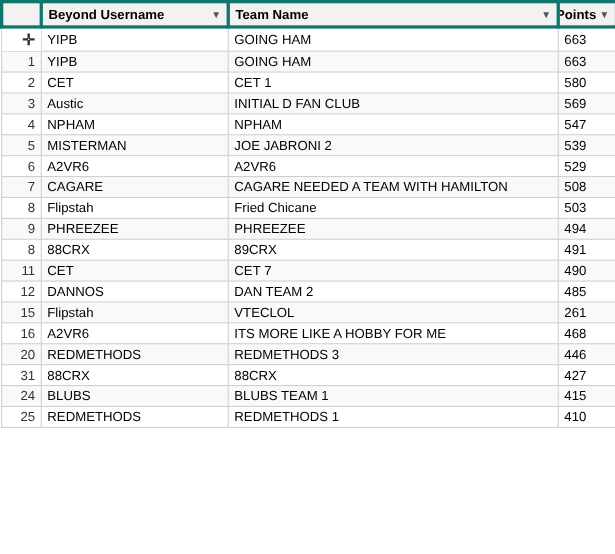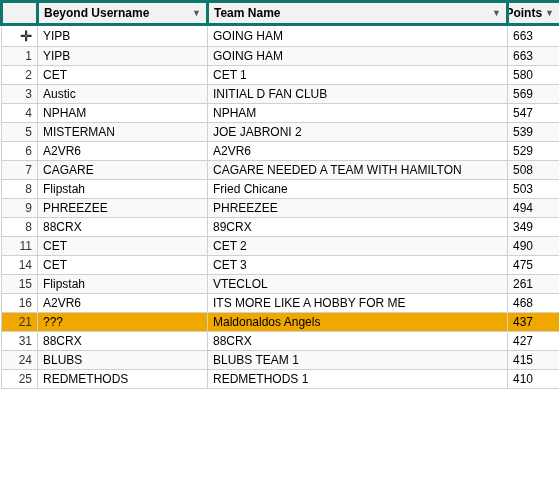--- a/index.html
+++ b/index.html
@@ -158,51 +158,51 @@
         <tr>
           <td class="rank">9</td>
           <td>PHREEZEE</td>
           <td>PHREEZEE</td>
           <td class="points">494</td>
         </tr>
         <tr>
           <td class="rank">8</td>
           <td>88CRX</td>
           <td>89CRX</td>
-          <td class="points">349</td>
+          <td class="points">491</td>
         </tr>
         <tr>
           <td class="rank">11</td>
           <td>CET</td>
-          <td>CET 2</td>
+          <td>CET 7</td>
           <td class="points">490</td>
         </tr>
         <tr>
-          <td class="rank">14</td>
-          <td>CET</td>
-          <td>CET 3</td>
-          <td class="points">475</td>
+          <td class="rank">12</td>
+          <td>DANNOS</td>
+          <td>DAN TEAM 2</td>
+          <td class="points">485</td>
         </tr>
         <tr>
           <td class="rank">15</td>
           <td>Flipstah</td>
           <td>VTECLOL</td>
           <td class="points">261</td>
         </tr>
         <tr>
           <td class="rank">16</td>
           <td>A2VR6</td>
           <td>ITS MORE LIKE A HOBBY FOR ME</td>
           <td class="points">468</td>
         </tr>
-        <tr class="highlighted">
-          <td class="rank">21</td>
-          <td>???</td>
-          <td>Maldonaldos Angels</td>
-          <td class="points">437</td>
+        <tr>
+          <td class="rank">20</td>
+          <td>REDMETHODS</td>
+          <td>REDMETHODS 3</td>
+          <td class="points">446</td>
         </tr>
         <tr>
           <td class="rank">31</td>
           <td>88CRX</td>
           <td>88CRX</td>
           <td class="points">427</td>
         </tr>
         <tr>
           <td class="rank">24</td>
           <td>BLUBS</td>

